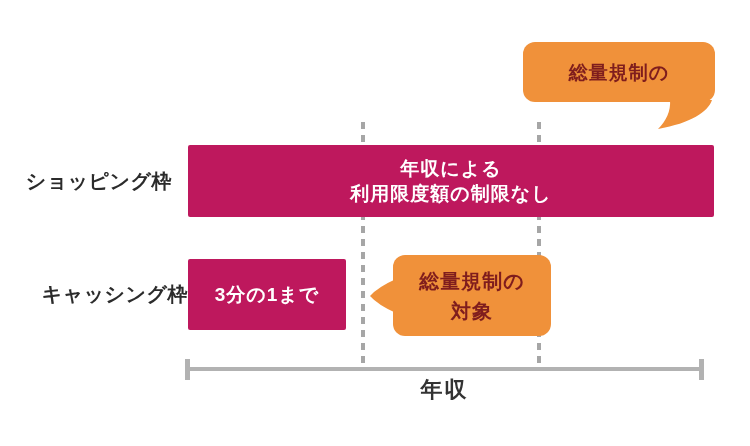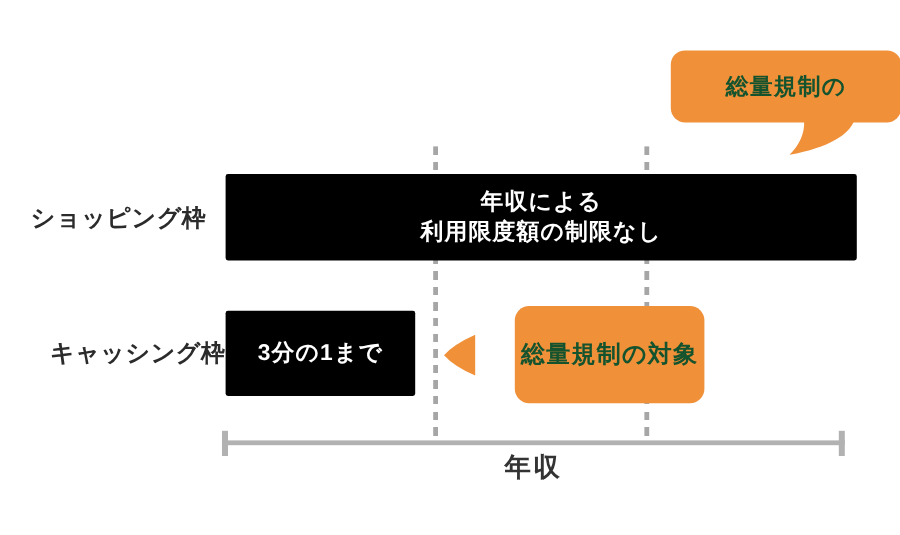--- a/index.html
+++ b/index.html
@@ -40,21 +40,21 @@
     color: #2b2b2b;
     letter-spacing: 0.5px;
     z-index: 2;
   }
   .row-label.r1 { top: 145px; height: 72px; }
   .row-label.r2 { top: 259px; height: 71px; margin-left: 16px; }
 
   
   .bar {
     position: absolute;
-    background: #000000;
+    background: #be185d;
     border-radius: 2px;
     display: flex;
     flex-direction: column;
     align-items: center;
     justify-content: center;
     color: #ffffff;
     font-weight: bold;
     font-size: 19px;
     line-height: 25px;
     text-align: center;
@@ -63,29 +63,28 @@
   }
   .bar.shopping { left: 188px; top: 145px; width: 526px; height: 72px; }
   .bar.cashing  { left: 188px; top: 259px; width: 158px; height: 71px; }
 
   
   .callout {
     position: absolute;
     background: #f0913a;
     border-radius: 12px;
     display: flex;
-    flex-direction: row;
+    flex-direction: column;
     align-items: center;
     justify-content: center;
-    color: #14532d;
+    color: #7f1d1d;
     font-weight: bold;
     text-align: center;
     letter-spacing: 1px;
     z-index: 3;
-    margin-left: 36px;
   }
   .callout.c1 { left: 523px; top: 42px;  width: 192px; height: 60px; font-size: 19px; line-height: 25px; }
   .callout.c2 { left: 393px; top: 255px; width: 158px; height: 81px; font-size: 20px; line-height: 30px; }
   .tail {
     position: absolute;
     z-index: 3;
   }
   .tail.t1 { left: 645px; top: 100px; }
   .tail.t2 { left: 366px; top: 277px; }
 

